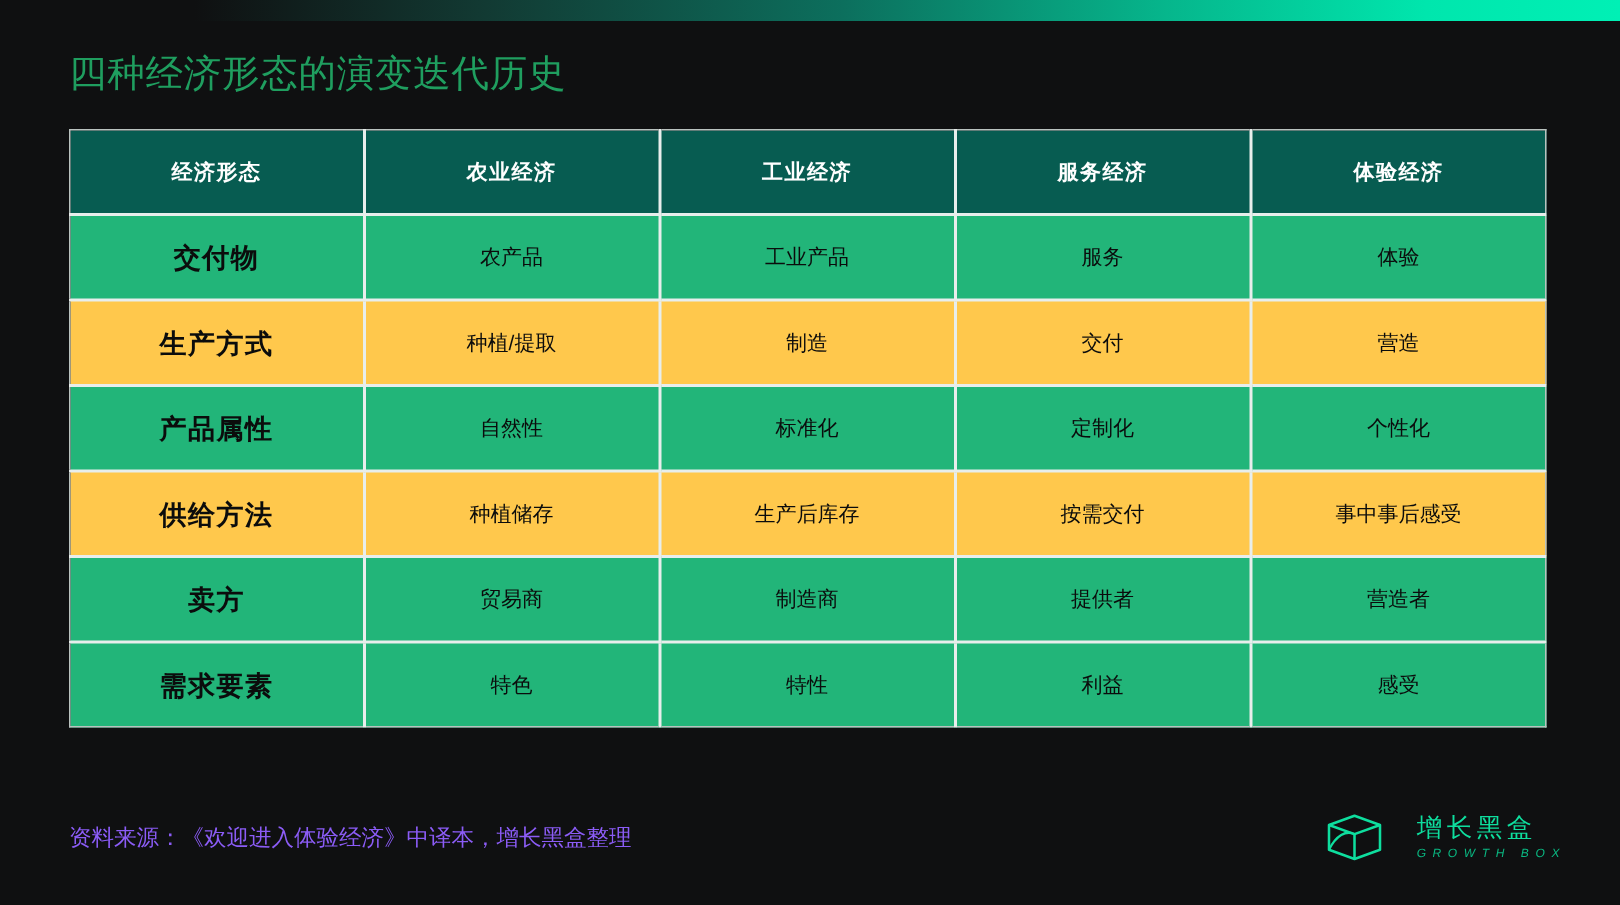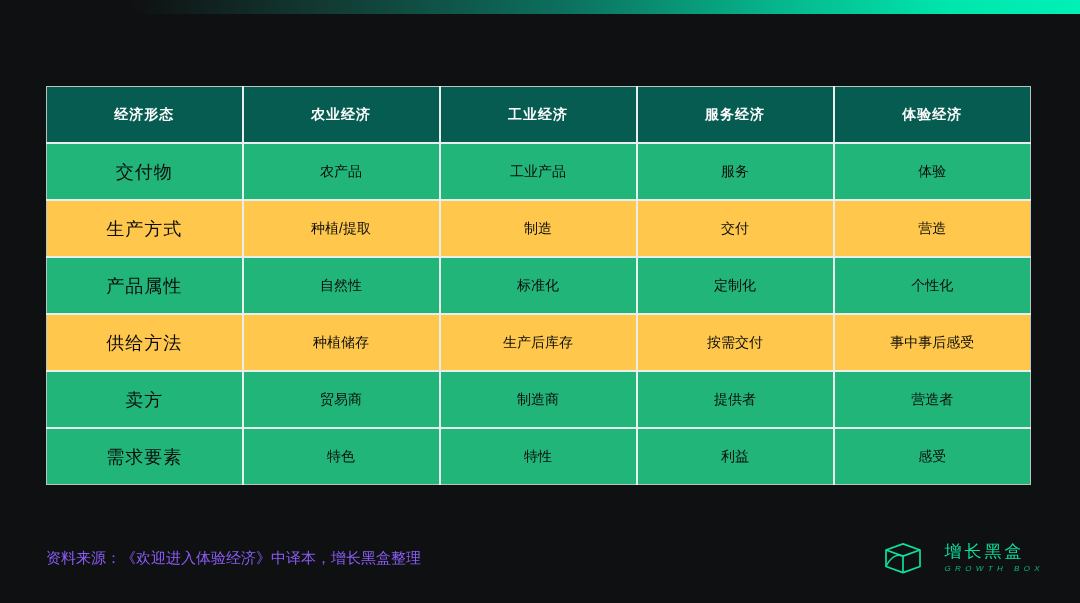--- a/index.html
+++ b/index.html
@@ -94,21 +94,21 @@
   }
   tbody tr.row-green td {
     background: #22b579;
     color: #0b0c0c;
   }
   tbody tr.row-amber td {
     background: #ffc84c;
     color: #0b0c0c;
   }
   tbody td.rowhead {
-    font-weight: normal;
+    font-weight: bold;
     font-size: 18px;
     letter-spacing: 1px;
   }
   
   .source-note {
     position: absolute;
     left: 46px;
     top: 549px;
     font-size: 15px;
     color: #8b5cf6;
@@ -148,20 +148,21 @@
     font-style: italic;
   }
 </style>
 </head>
 <body>
 
 <div class="slide">
 
   <div class="top-accent"></div>
 
+  <div class="slide-title">四种经济形态的演变迭代历史</div>
 
   <div class="table-wrap">
     <table class="matrix">
       <colgroup>
         <col class="c0">
           <col class="c1">
           <col class="c2">
           <col class="c3">
           <col class="c4">
       </colgroup>

